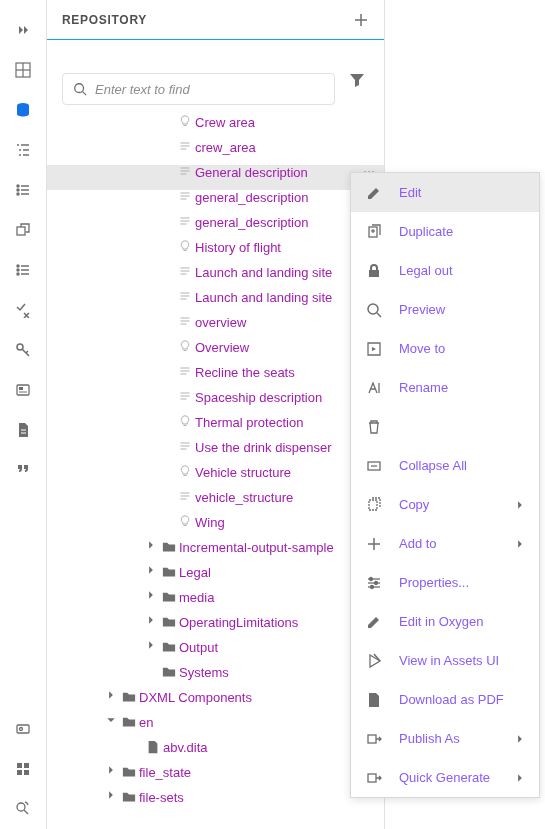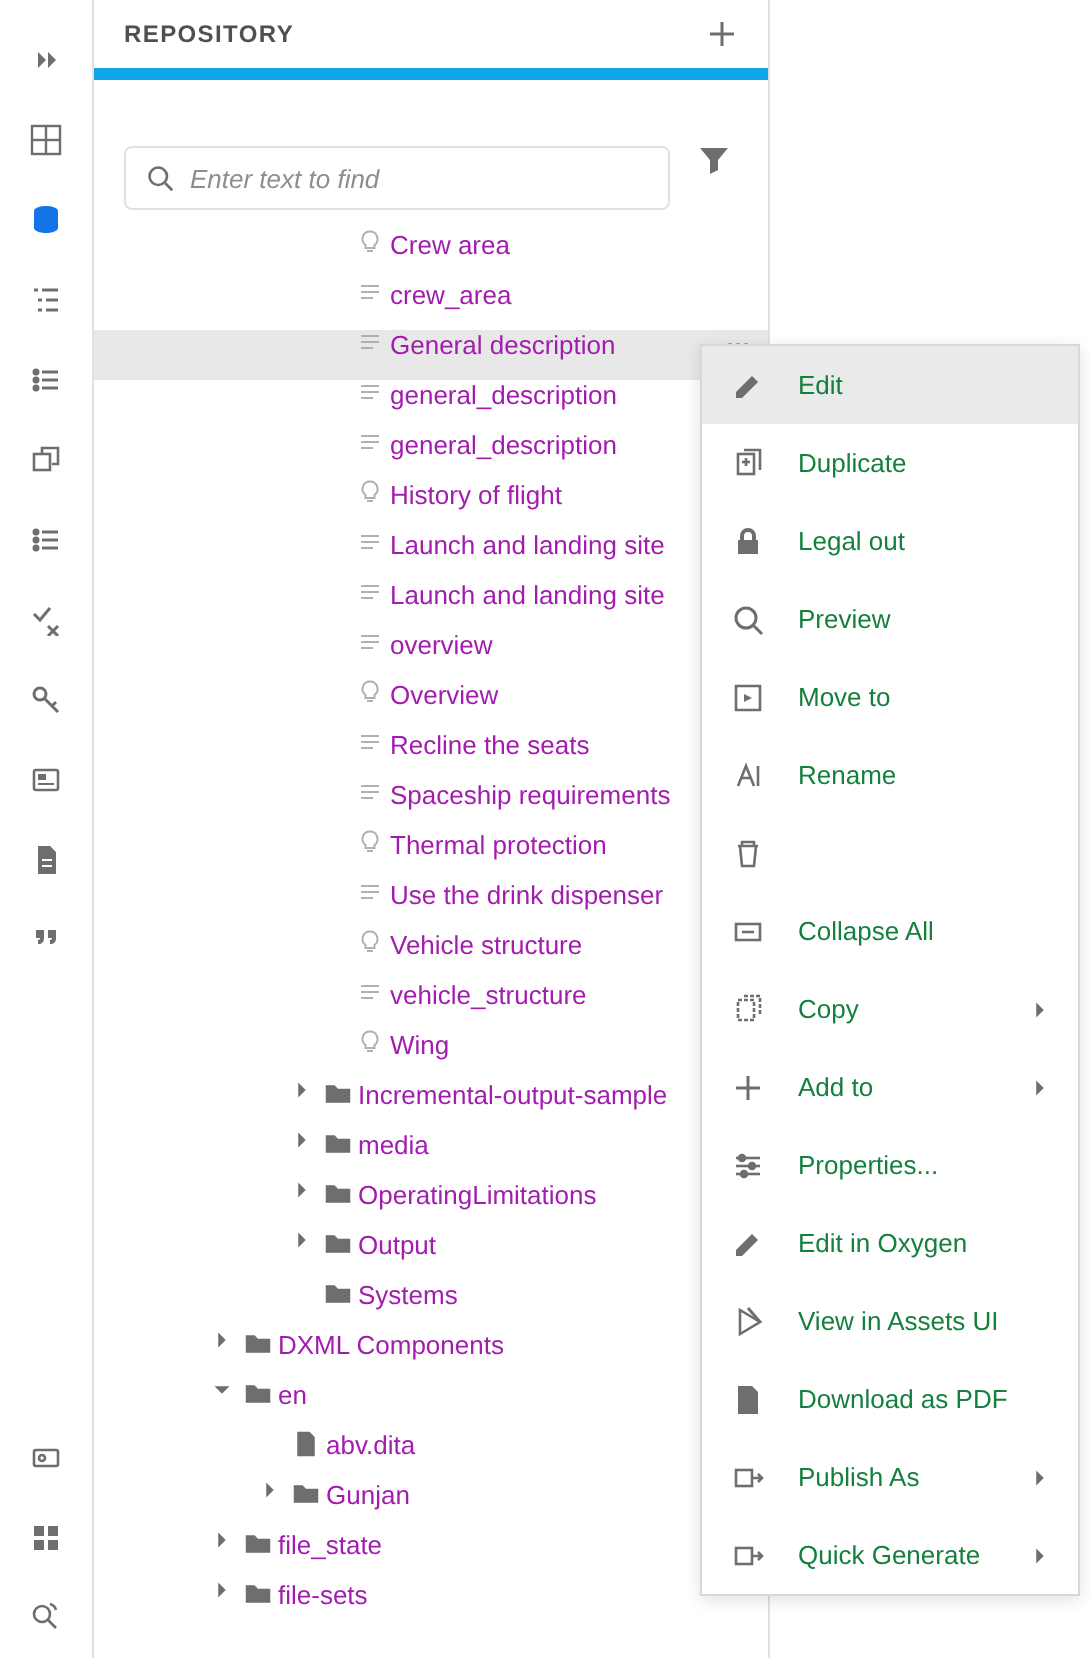--- a/index.html
+++ b/index.html
@@ -45,21 +45,21 @@
       flex: 1;
       display: flex;
       flex-direction: column;
       border-right: 1px solid #e1e1e1;
     }
     .panel-header {
       height: 40px;
       display: flex;
       align-items: center;
       padding: 0 15px;
-      border-bottom: 6px solid #0ea5e9;
+      border-bottom: 1px solid #0ea5e9;
       justify-content: space-between;
       text-align: center;
     }
     .panel-title {
       font-weight: 700;
       font-size: 12px;
       letter-spacing: 0.7px;
       color: #505050;
     }
     .add-btn {
@@ -155,21 +155,21 @@
       border: 1px solid #d8d8d8;
       box-shadow: 0 2px 8px rgba(0,0,0,0.12);
       z-index: 100;
     }
     .menu-item {
       height: 39px;
       display: flex;
       align-items: center;
       padding: 0 14px;
       cursor: pointer;
-      color: #15803d;
+      color: #8b5cf6;
       gap: 16px;
     }
     .menu-item:hover, .menu-item.highlighted {
       background: #eaeaea;
     }
     .menu-item .m-icon {
       width: 18px;
       display: flex;
       align-items: center;
       justify-content: center;
@@ -451,21 +451,21 @@
 
   </div>
         <div class="tree-item" style="padding-left:128px">
     <span class="icon">
             <svg width="12" height="12" viewBox="0 0 16 16" fill="none" stroke="#b0b0b0" stroke-width="1.3">
               <line x1="2" y1="4" x2="14" y2="4"></line>
               <line x1="2" y1="8" x2="14" y2="8"></line>
               <line x1="2" y1="12" x2="10" y2="12"></line>
             </svg>
           </span>
-    <span class="label">Spaceship requirements</span>
+    <span class="label">Spaceship description</span>
 
   </div>
         <div class="tree-item" style="padding-left:128px">
     <span class="icon">
             <svg width="12" height="12" viewBox="0 0 16 16" fill="none" stroke="#b0b0b0" stroke-width="1.3">
               <path d="M8 1a5 5 0 00-3 9v2h6v-2a5 5 0 00-3-9z"></path>
               <line x1="6" y1="14" x2="10" y2="14"></line>
             </svg>
           </span>
     <span class="label">Thermal protection</span>
@@ -518,20 +518,33 @@
             <svg width="10" height="10" viewBox="0 0 16 16" fill="currentColor">
               <path d="M5 2l6 6-6 6V2z"></path>
             </svg>
           </span>
     <span class="icon">
             <svg width="14" height="14" viewBox="0 0 16 16" fill="#6e6e6e">
               <path d="M1 3h5l2 2h7v8H1V3z"></path>
             </svg>
           </span>
     <span class="label">Incremental-output-sample</span>
+  </div>
+        <div class="tree-item" style="padding-left:96px">
+    <span class="chevron">
+            <svg width="10" height="10" viewBox="0 0 16 16" fill="currentColor">
+              <path d="M5 2l6 6-6 6V2z"></path>
+            </svg>
+          </span>
+    <span class="icon">
+            <svg width="14" height="14" viewBox="0 0 16 16" fill="#6e6e6e">
+              <path d="M1 3h5l2 2h7v8H1V3z"></path>
+            </svg>
+          </span>
+    <span class="label">Legal</span>
   </div>
         <div class="tree-item" style="padding-left:96px">
     <span class="chevron">
             <svg width="10" height="10" viewBox="0 0 16 16" fill="currentColor">
               <path d="M5 2l6 6-6 6V2z"></path>
             </svg>
           </span>
     <span class="icon">
             <svg width="14" height="14" viewBox="0 0 16 16" fill="#6e6e6e">
               <path d="M1 3h5l2 2h7v8H1V3z"></path>
@@ -600,33 +613,20 @@
           </span>
   <span class="label">en</span>
         </div>
         <div class="tree-item" style="padding-left:96px">
   <span class="icon">
             <svg width="14" height="14" viewBox="0 0 16 16" fill="#6e6e6e">
               <path d="M3 1h7l3 3v11H3V1z"></path>
             </svg>
           </span>
   <span class="label">abv.dita</span>
-        </div>
-        <div class="tree-item" style="padding-left:80px">
-  <span class="chevron">
-            <svg width="10" height="10" viewBox="0 0 16 16" fill="currentColor">
-              <path d="M5 2l6 6-6 6V2z"></path>
-            </svg>
-          </span>
-  <span class="icon">
-            <svg width="14" height="14" viewBox="0 0 16 16" fill="#6e6e6e">
-              <path d="M1 3h5l2 2h7v8H1V3z"></path>
-            </svg>
-          </span>
-  <span class="label">Gunjan</span>
         </div>
         <div class="tree-item" style="padding-left:56px">
   <span class="chevron">
             <svg width="10" height="10" viewBox="0 0 16 16" fill="currentColor">
               <path d="M5 2l6 6-6 6V2z"></path>
             </svg>
           </span>
   <span class="icon">
             <svg width="14" height="14" viewBox="0 0 16 16" fill="#6e6e6e">
               <path d="M1 3h5l2 2h7v8H1V3z"></path>

